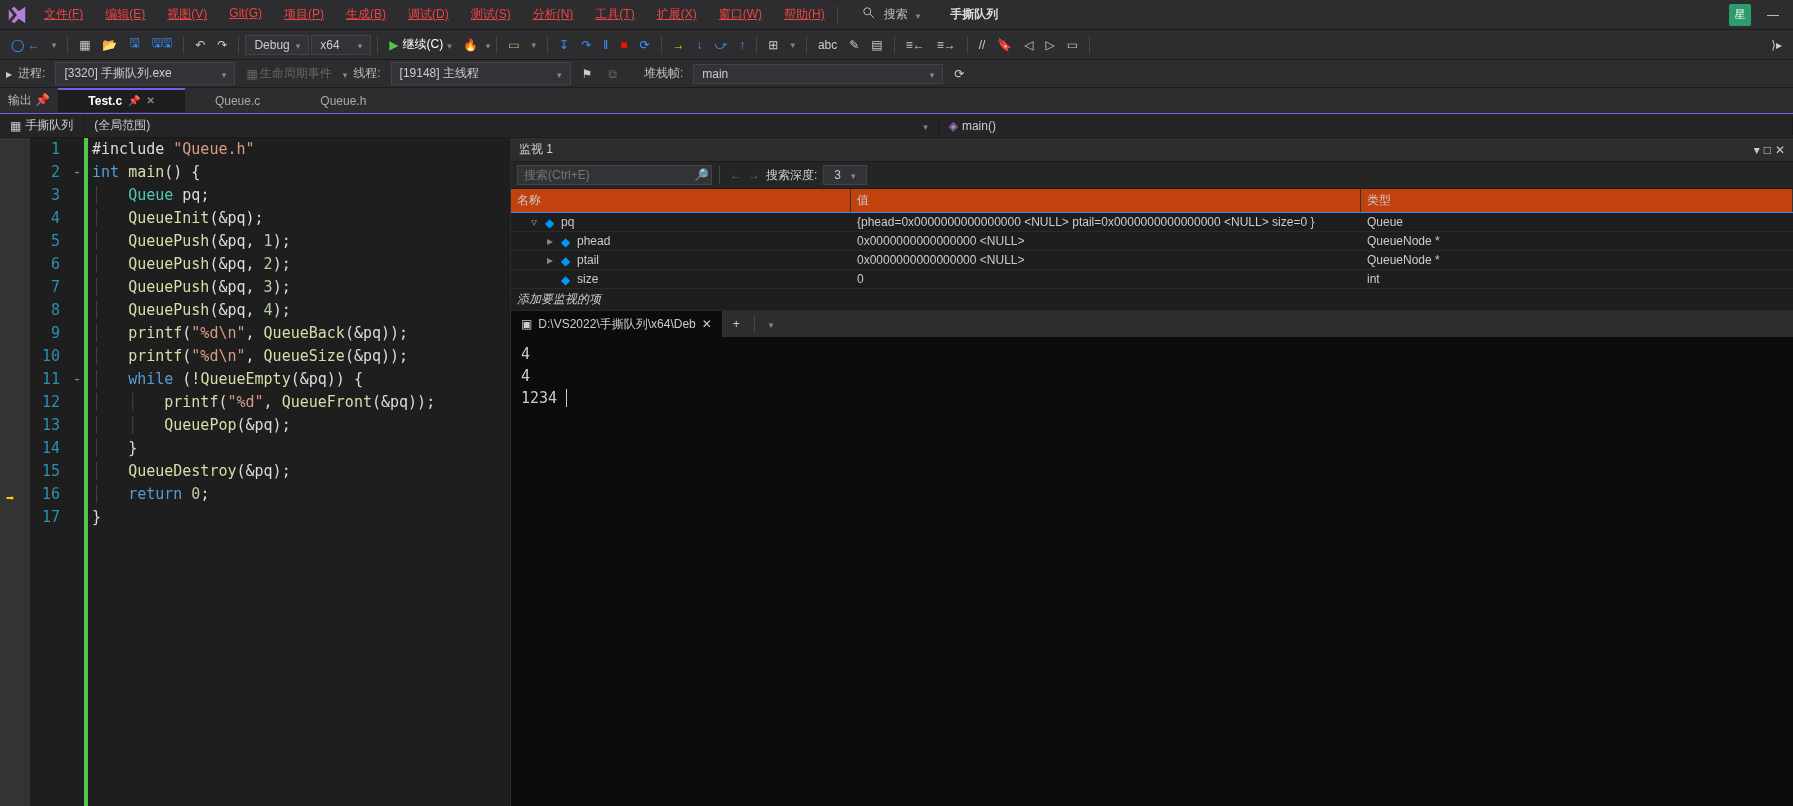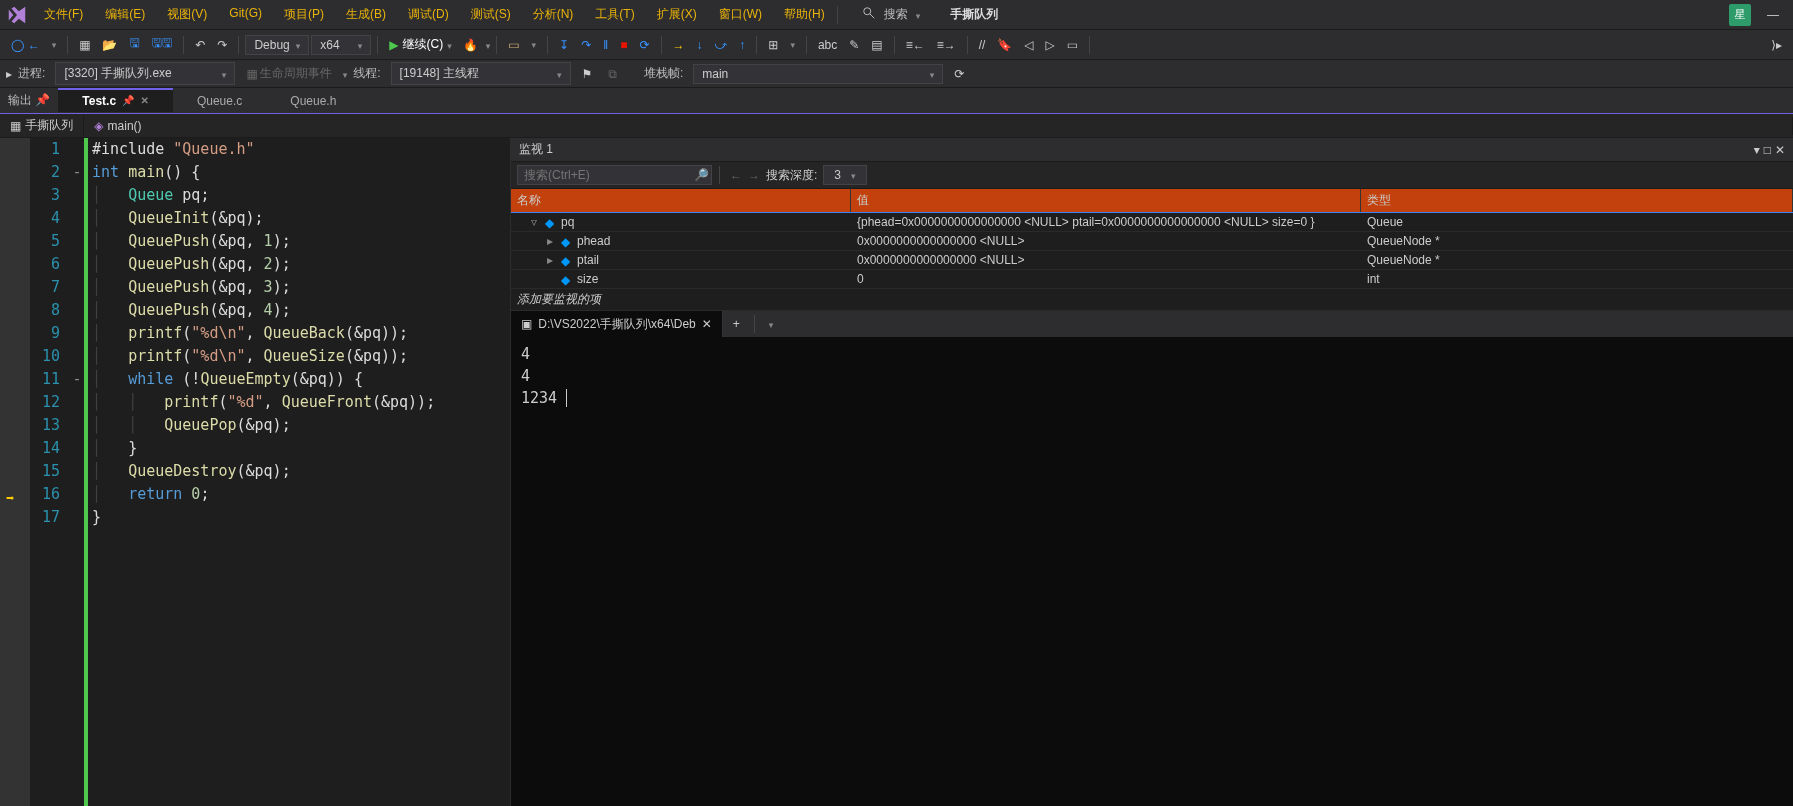--- a/index.html
+++ b/index.html
@@ -1,20 +1,20 @@
 <!DOCTYPE html>
 <html><head>
 <meta charset="utf-8">
 <style>
 * { box-sizing: border-box; margin: 0; padding: 0; }
 body { background: #1e1e1e; color: #ccc; font-family: "Segoe UI", sans-serif; font-size: 12px; width: 1793px; height: 806px; overflow: hidden; user-select: none; }
 .titlebar { display: flex; align-items: center; height: 30px; background: #2d2d30; border-bottom: 1px solid #1b1b1c; padding: 0 6px; }
 .logo { width: 22px; height: 22px; margin-right: 8px; }
 .menu { display: flex; gap: 6px; }
-.menu span { padding: 4px 8px; color: #eab308; cursor: default; }
+.menu span { padding: 4px 8px; color: #ef4444; cursor: default; text-decoration: underline; }
 .search-area { display: flex; align-items: center; margin-left: 20px; gap: 8px; }
 .search-icon svg, .icon svg { width: 14px; height: 14px; }
 .search-label { color: #bbb; }
 .project-name { margin-left: 30px; color: #ddd; font-weight: bold; }
 .titlebar-right { margin-left: auto; display: flex; align-items: center; gap: 8px; }
 .avatar { width: 22px; height: 22px; background: #2e9c6a; border-radius: 2px; display: flex; align-items: center; justify-content: center; color: #fff; font-size: 11px; }
 .wc { padding: 4px 8px; color: #ccc; }
 
 .toolbar { display: flex; align-items: center; height: 30px; background: #2d2d30; border-bottom: 1px solid #1b1b1c; padding: 0 6px; gap: 2px; }
 .tb-btn { padding: 3px 5px; color: #ccc; display: flex; align-items: center; gap: 2px; }
@@ -25,21 +25,21 @@
 .play { color: #4ec94e; }
 .flame { color: #ff6b3d; }
 
 .debugbar { display: flex; align-items: center; height: 28px; background: #2d2d30; border-bottom: 1px solid #1b1b1c; padding: 0 6px; gap: 6px; }
 .db-label { color: #bbb; margin-right: 4px; }
 .db-combo { background: #333337; border: 1px solid #434346; padding: 2px 8px; color: #ccc; min-width: 180px; display: flex; align-items: center; }
 .db-combo .chev { margin-left: auto; }
 
 .tabbar { display: flex; align-items: center; height: 26px; background: #2d2d30; border-bottom: 1px solid #7160e8; }
 .side-tool { padding: 4px 8px; color: #bbb; }
-.tab { padding: 4px 24px; color: #aaa; position: relative; display: flex; align-items: center; gap: 6px; }
+.tab { padding: 4px 30px; color: #aaa; position: relative; display: flex; align-items: center; gap: 6px; }
 .tab.active { background: #1e1e1e; color: #fff; font-weight: bold; border-top: 2px solid #7160e8; margin-top: -2px; }
 .tab .pin, .tab .close { font-size: 10px; color: #888; }
 
 .context-bar { display: flex; align-items: center; height: 24px; background: #252526; border-bottom: 1px solid #1b1b1c; }
 .ctx-item { padding: 2px 10px; color: #ccc; display: flex; align-items: center; gap: 4px; border-right: 1px solid #1b1b1c; }
 
 .main { display: flex; height: calc(806px - 30px - 30px - 28px - 26px - 24px); }
 .editor { flex: 0 0 510px; display: flex; background: #1e1e1e; font-family: Consolas, monospace; font-size: 15px; line-height: 23px; position: relative; }
 .bp-gutter { width: 30px; background: #333333; }
 .bp-arrow { position: absolute; left: 6px; color: #ffcc00; font-size: 14px; }
@@ -222,20 +222,24 @@
         <span>Queue.c</span>
       </div>
       <div class="tab">
         <span>Queue.h</span>
       </div>
     </div>
 </div>
 
 <div class="context-bar">
   <span class="ctx-item">▦ <span>手撕队列</span></span>
+  <span class="ctx-item" style="flex:1">
+      <span>(全局范围)</span>
+      <span class="chev" style="margin-left:auto"></span>
+    </span>
   <span class="ctx-item" style="flex:1">
       <span style="color:#b180d7">◈</span> 
       <span>main()</span>
     </span>
 </div>
 
 <div class="main">
   <div class="editor">
     <div class="bp-gutter" id="bpg">
         <div class="bp-arrow" style="top: 349px;">➡</div>

